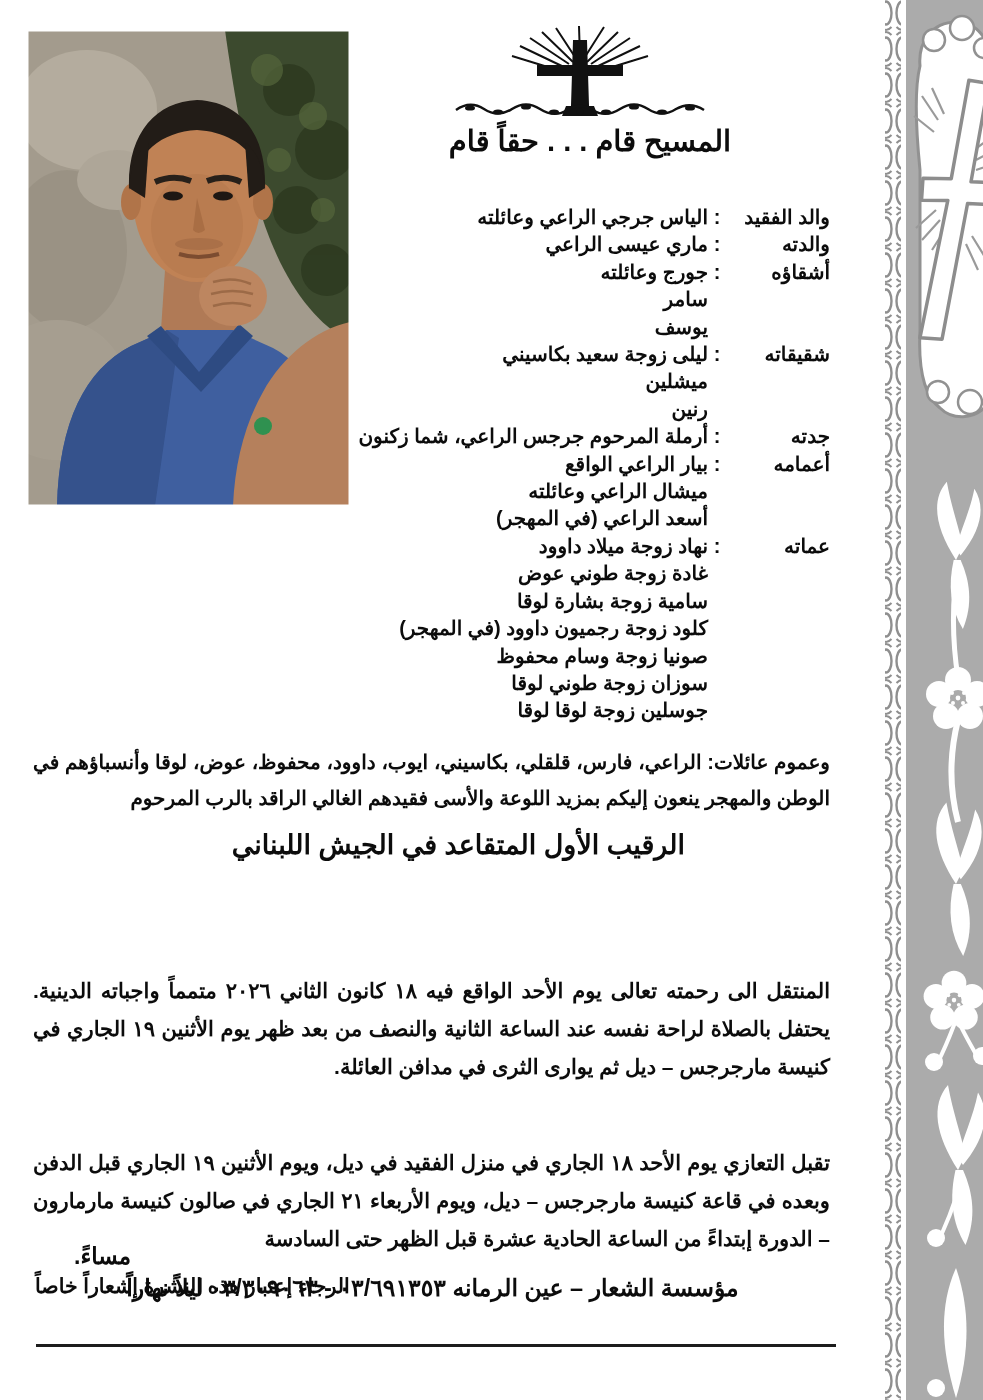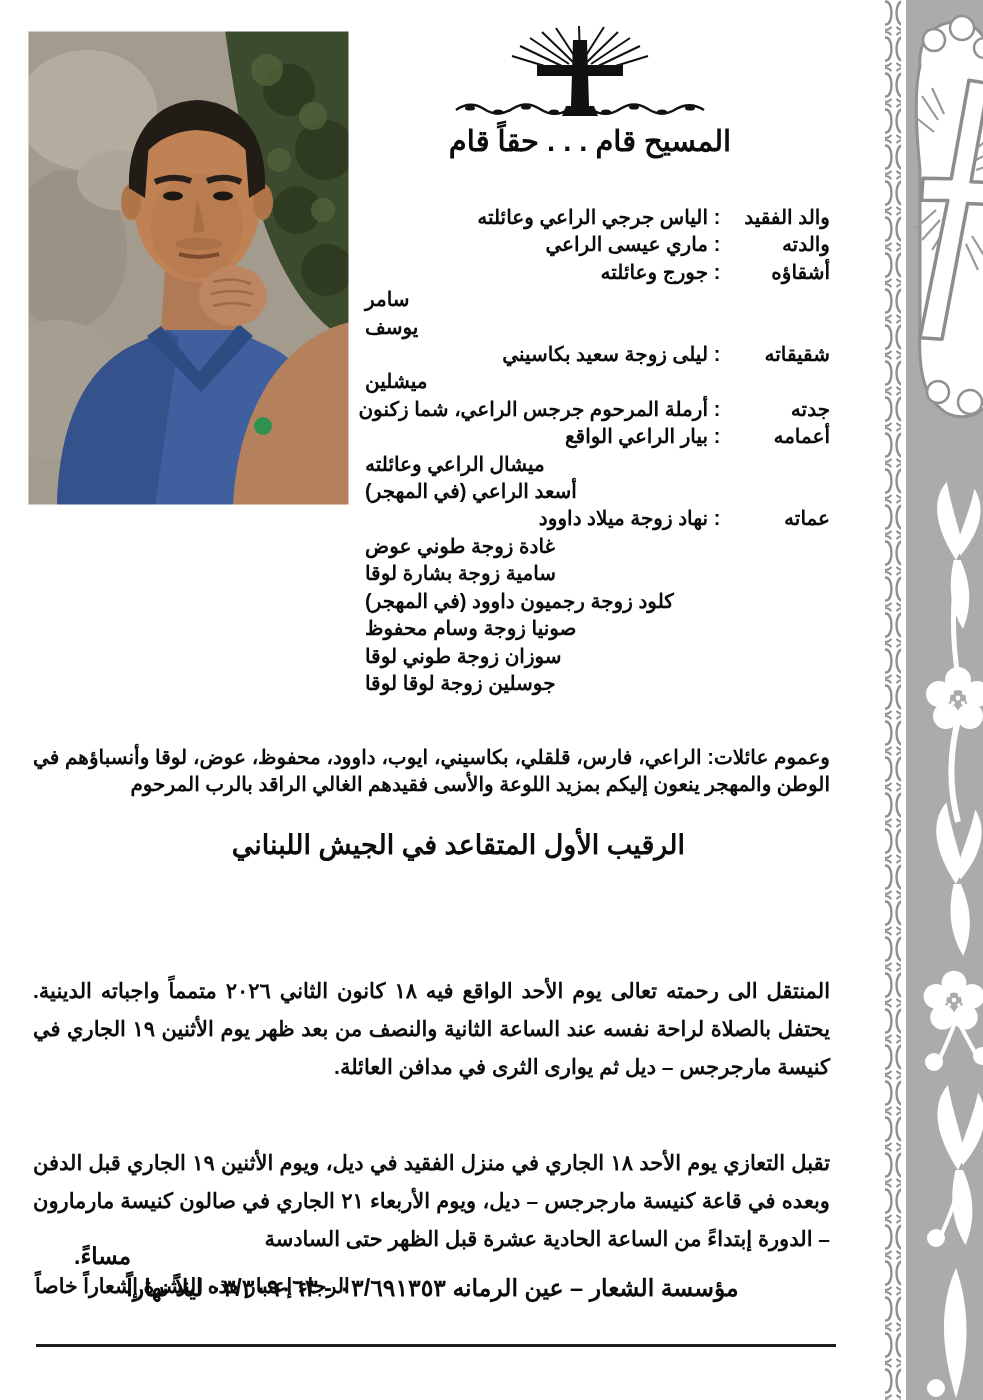--- a/index.html
+++ b/index.html
@@ -10,22 +10,22 @@
   }
   .abs{position:absolute;}
   .photo{left:27px;top:30px;width:323px;height:476px;}
   .emblem{left:450px;top:24px;width:260px;height:94px;}
   .christ{left:370px;top:124px;width:440px;text-align:center;font-size:29px;font-weight:bold;}
   .family{left:30px;top:204px;width:800px;font-size:20px;font-weight:bold;line-height:27.4px;}
   .fam-row{display:flex;white-space:nowrap;}
   .fam-label{width:104px;}
   .fam-colon{width:18px;text-align:center;}
   .fam-value{flex:1;}
-  .fam-value.cont{text-align:left;padding-left:335px;}
-  .announce{left:33px;top:744px;width:797px;font-size:20px;font-weight:bold;line-height:27px;text-align:justify;}
+  .fam-value.cont{text-align:right;padding-left:335px;}
+  .announce{left:33px;top:744px;width:797px;font-size:20px;font-weight:bold;line-height:36px;text-align:justify;}
   .rank{left:35px;top:829px;width:650px;text-align:right;font-size:27px;font-weight:bold;}
   .name{left:30px;top:876px;width:800px;text-align:center;font-size:54px;font-weight:bold;}
   .death{left:33px;top:972px;width:797px;font-size:21px;font-weight:bold;line-height:38px;text-align:justify;}
   .prayer{left:35px;top:1100px;width:630px;text-align:center;font-size:20.5px;font-weight:bold;}
   .condole{left:33px;top:1144px;width:797px;font-size:21px;font-weight:bold;line-height:38px;text-align:justify;}
   .condole-tail{left:74px;top:1243px;font-size:23px;font-weight:bold;}
   .notice{left:35px;top:1274px;width:680px;text-align:left;font-size:20.5px;font-weight:bold;}
   .divider{left:36px;top:1344px;width:800px;height:3px;background:#1c1c1c;}
   .footer{left:30px;top:1274px;width:805px;text-align:center;font-size:23.5px;font-weight:bold;}
   .borderwrap{right:0;top:0;width:153px;height:1400px;}
@@ -214,20 +214,21 @@
         <div class="fam-value">ليلى زوجة سعيد بكاسيني</div>
       </div>
       <div class="fam-row">
         <div class="fam-label"></div>
         <div class="fam-colon"></div>
         <div class="fam-value cont">ميشلين</div>
       </div>
       <div class="fam-row">
         <div class="fam-label"></div>
         <div class="fam-colon"></div>
+        <div class="fam-value cont">رنين</div>
       </div>
       <div class="fam-row">
         <div class="fam-label">جدته</div>
         <div class="fam-colon">:</div>
         <div class="fam-value">أرملة المرحوم جرجس الراعي، شما زكنون</div>
       </div>
       <div class="fam-row">
         <div class="fam-label">أعمامه</div>
         <div class="fam-colon">:</div>
         <div class="fam-value">بيار الراعي الواقع</div>

